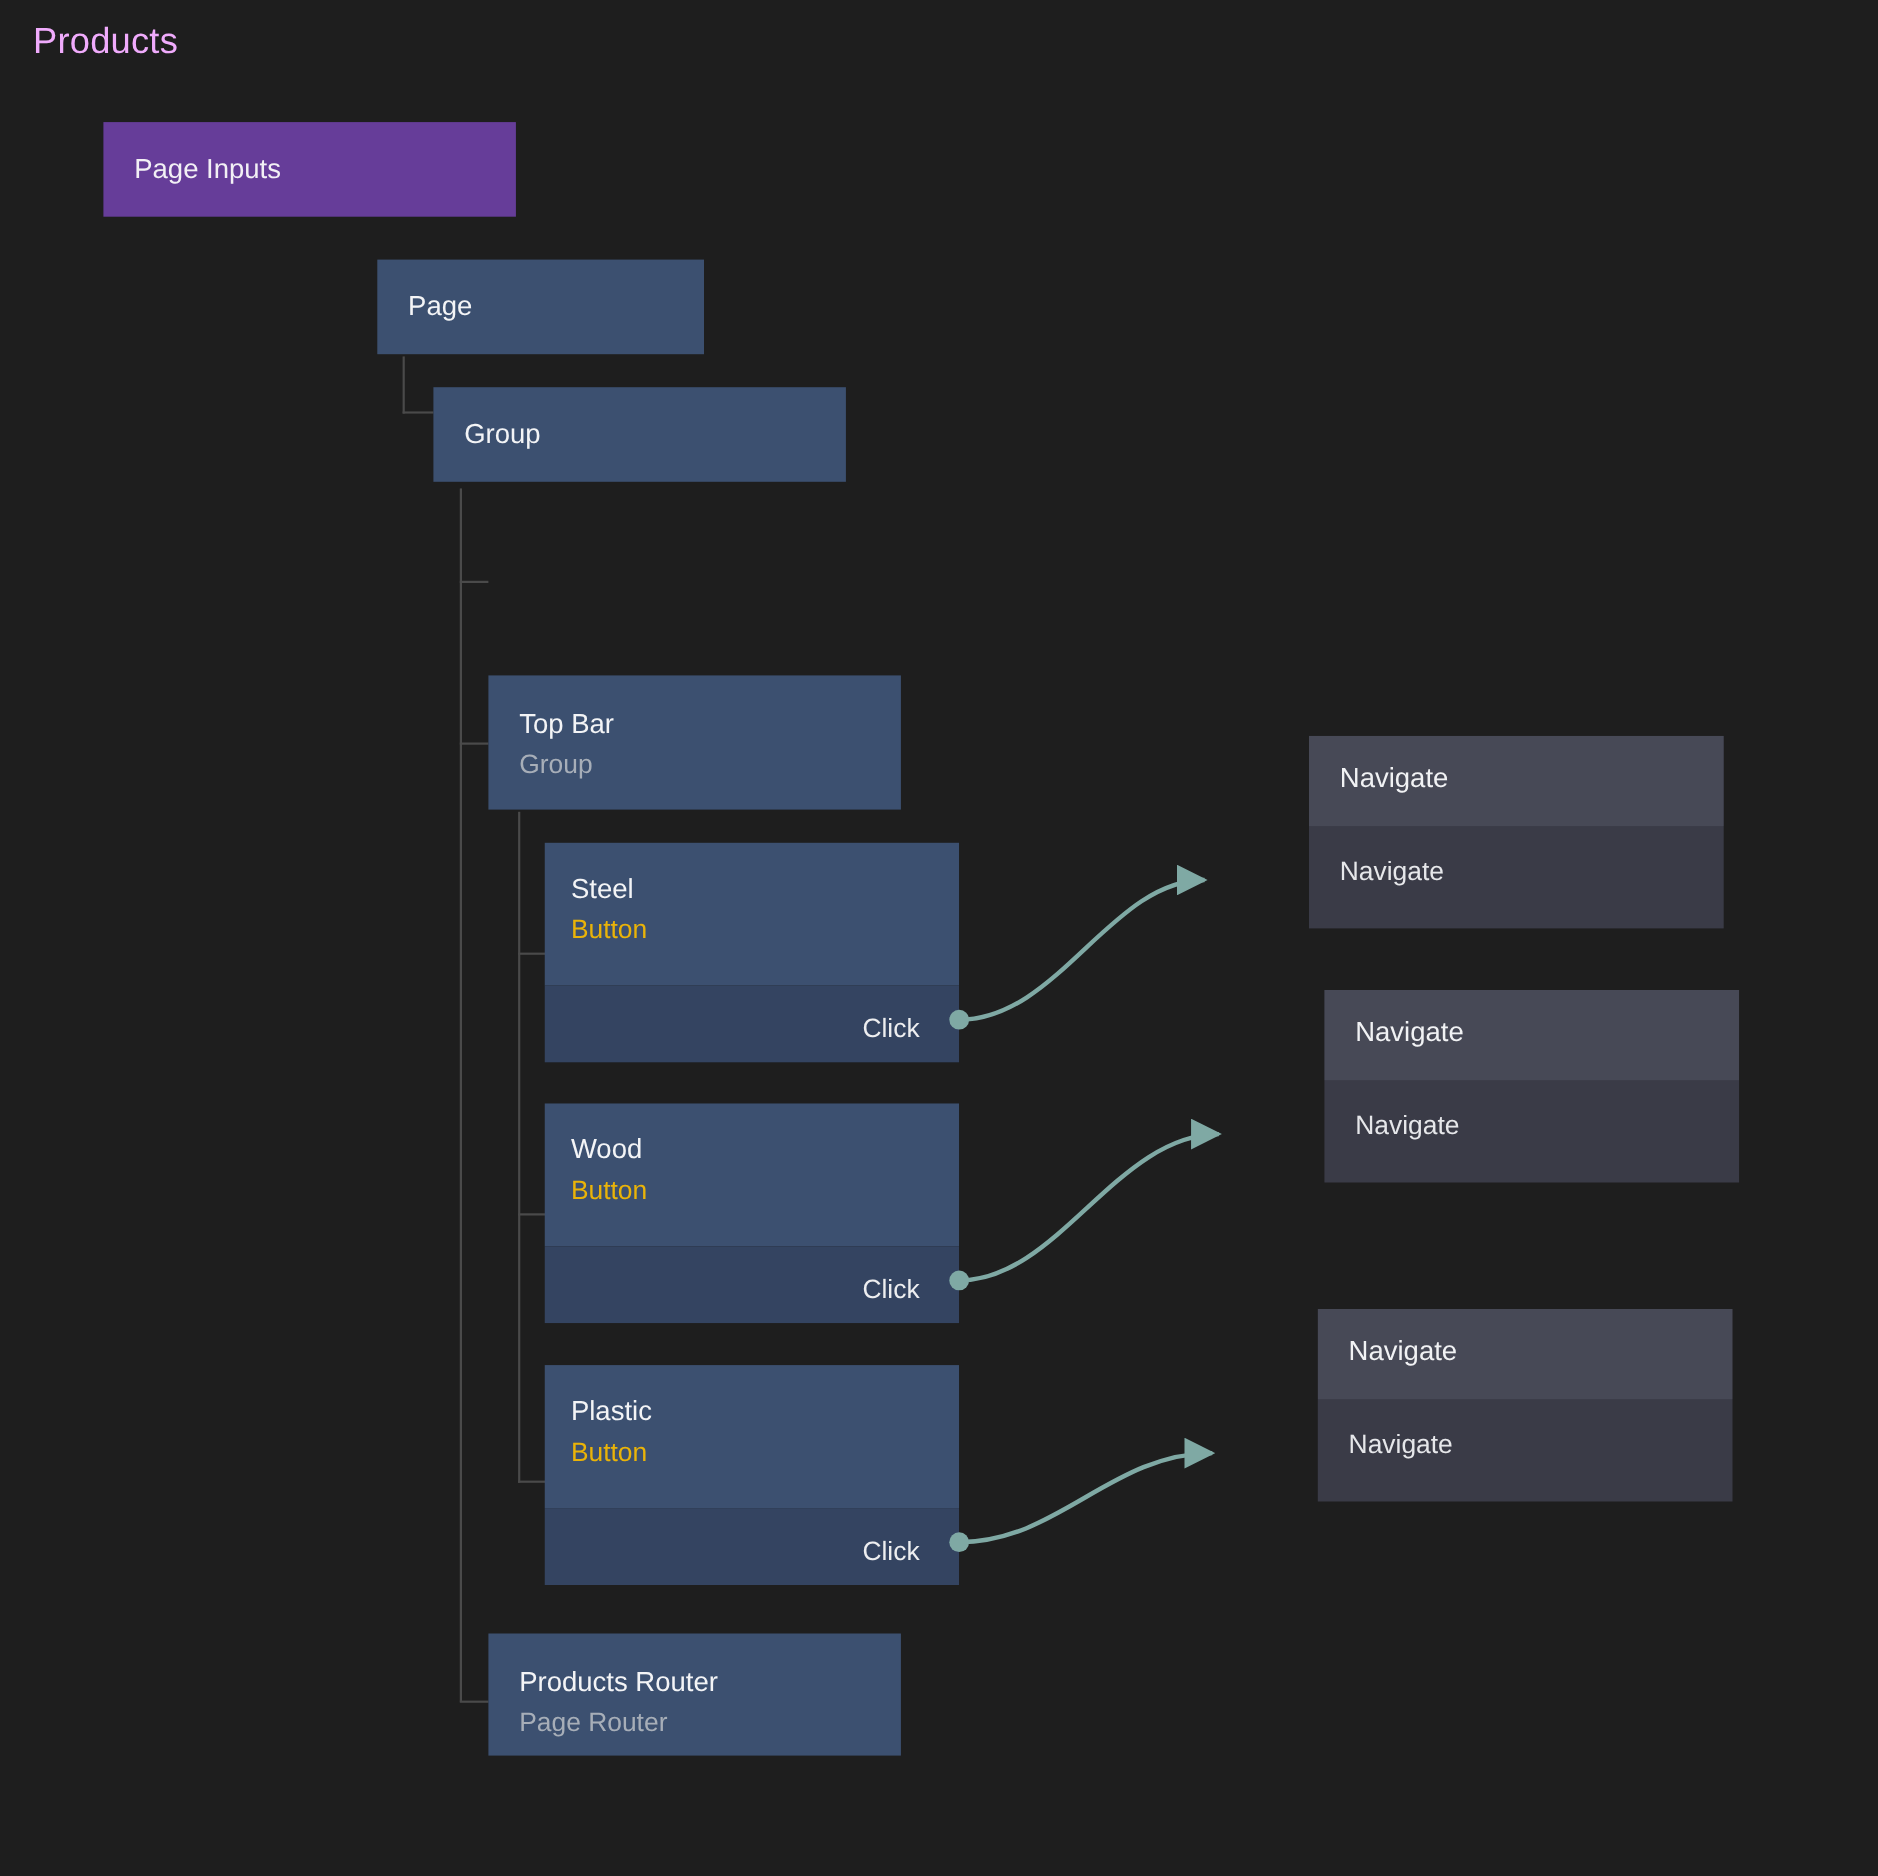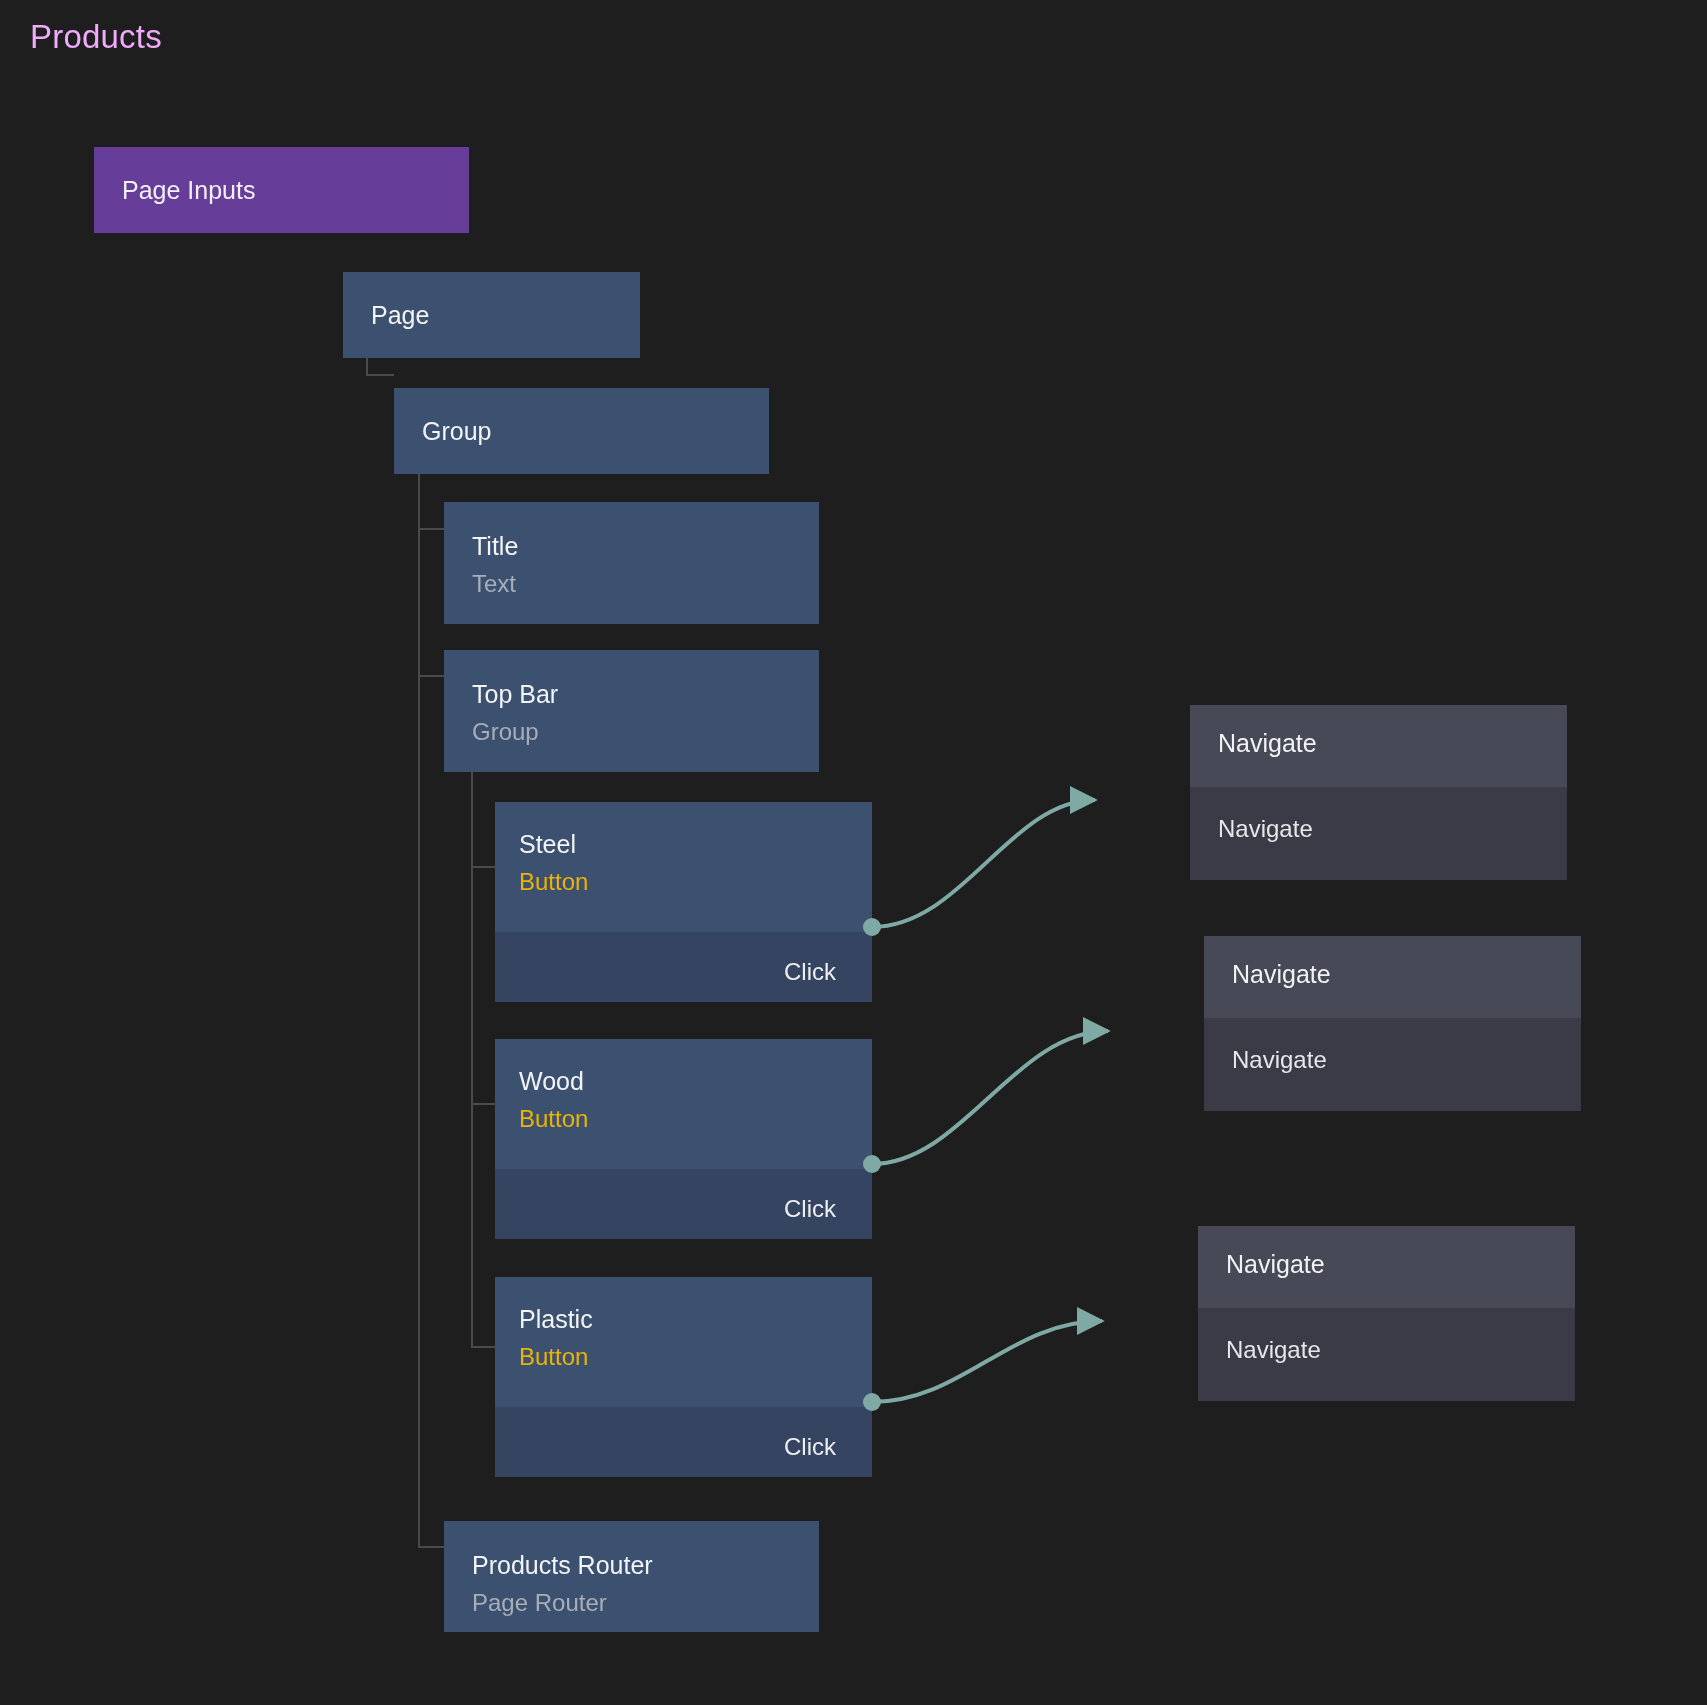--- a/index.html
+++ b/index.html
@@ -54,21 +54,20 @@
     z-index: 3;
     text-align: center;
   }
 
   
   .node {
     position: absolute;
     z-index: 3;
     box-sizing: border-box;
     overflow: hidden;
-    margin-top: 36px;
   }
 
   .node-inputs {
     background: #663d99;
   }
   .node-inputs .n-title {
     position: absolute;
     left: 28px;
     top: 50%;
     transform: translateY(-50%);
@@ -218,24 +217,20 @@
   </div>
 
   <div class="node node-tree single" style="left:343px; top:236px; width:297px; height:86px;">
     <div class="n-title">Page</div>
   </div>
 
   <div class="node node-tree single" style="left:394px; top:352px; width:375px; height:86px;">
     <div class="n-title">Group</div>
   </div>
 
-  <div class="node node-tree dual" style="left:444px; top:466px; width:375px; height:122px;">
-    <div class="n-title">Title</div>
-    <div class="n-sub">Text</div>
-  </div>
 
   <div class="node node-tree dual" style="left:444px; top:614px; width:375px; height:122px;">
     <div class="n-title">Top Bar</div>
     <div class="n-sub">Group</div>
   </div>
 
   <div class="node node-button" style="left:495px; top:766px; width:377px; height:200px;">
     <div class="b-head"></div>
     <div class="b-foot"></div>
     <div class="n-title">Steel</div>

